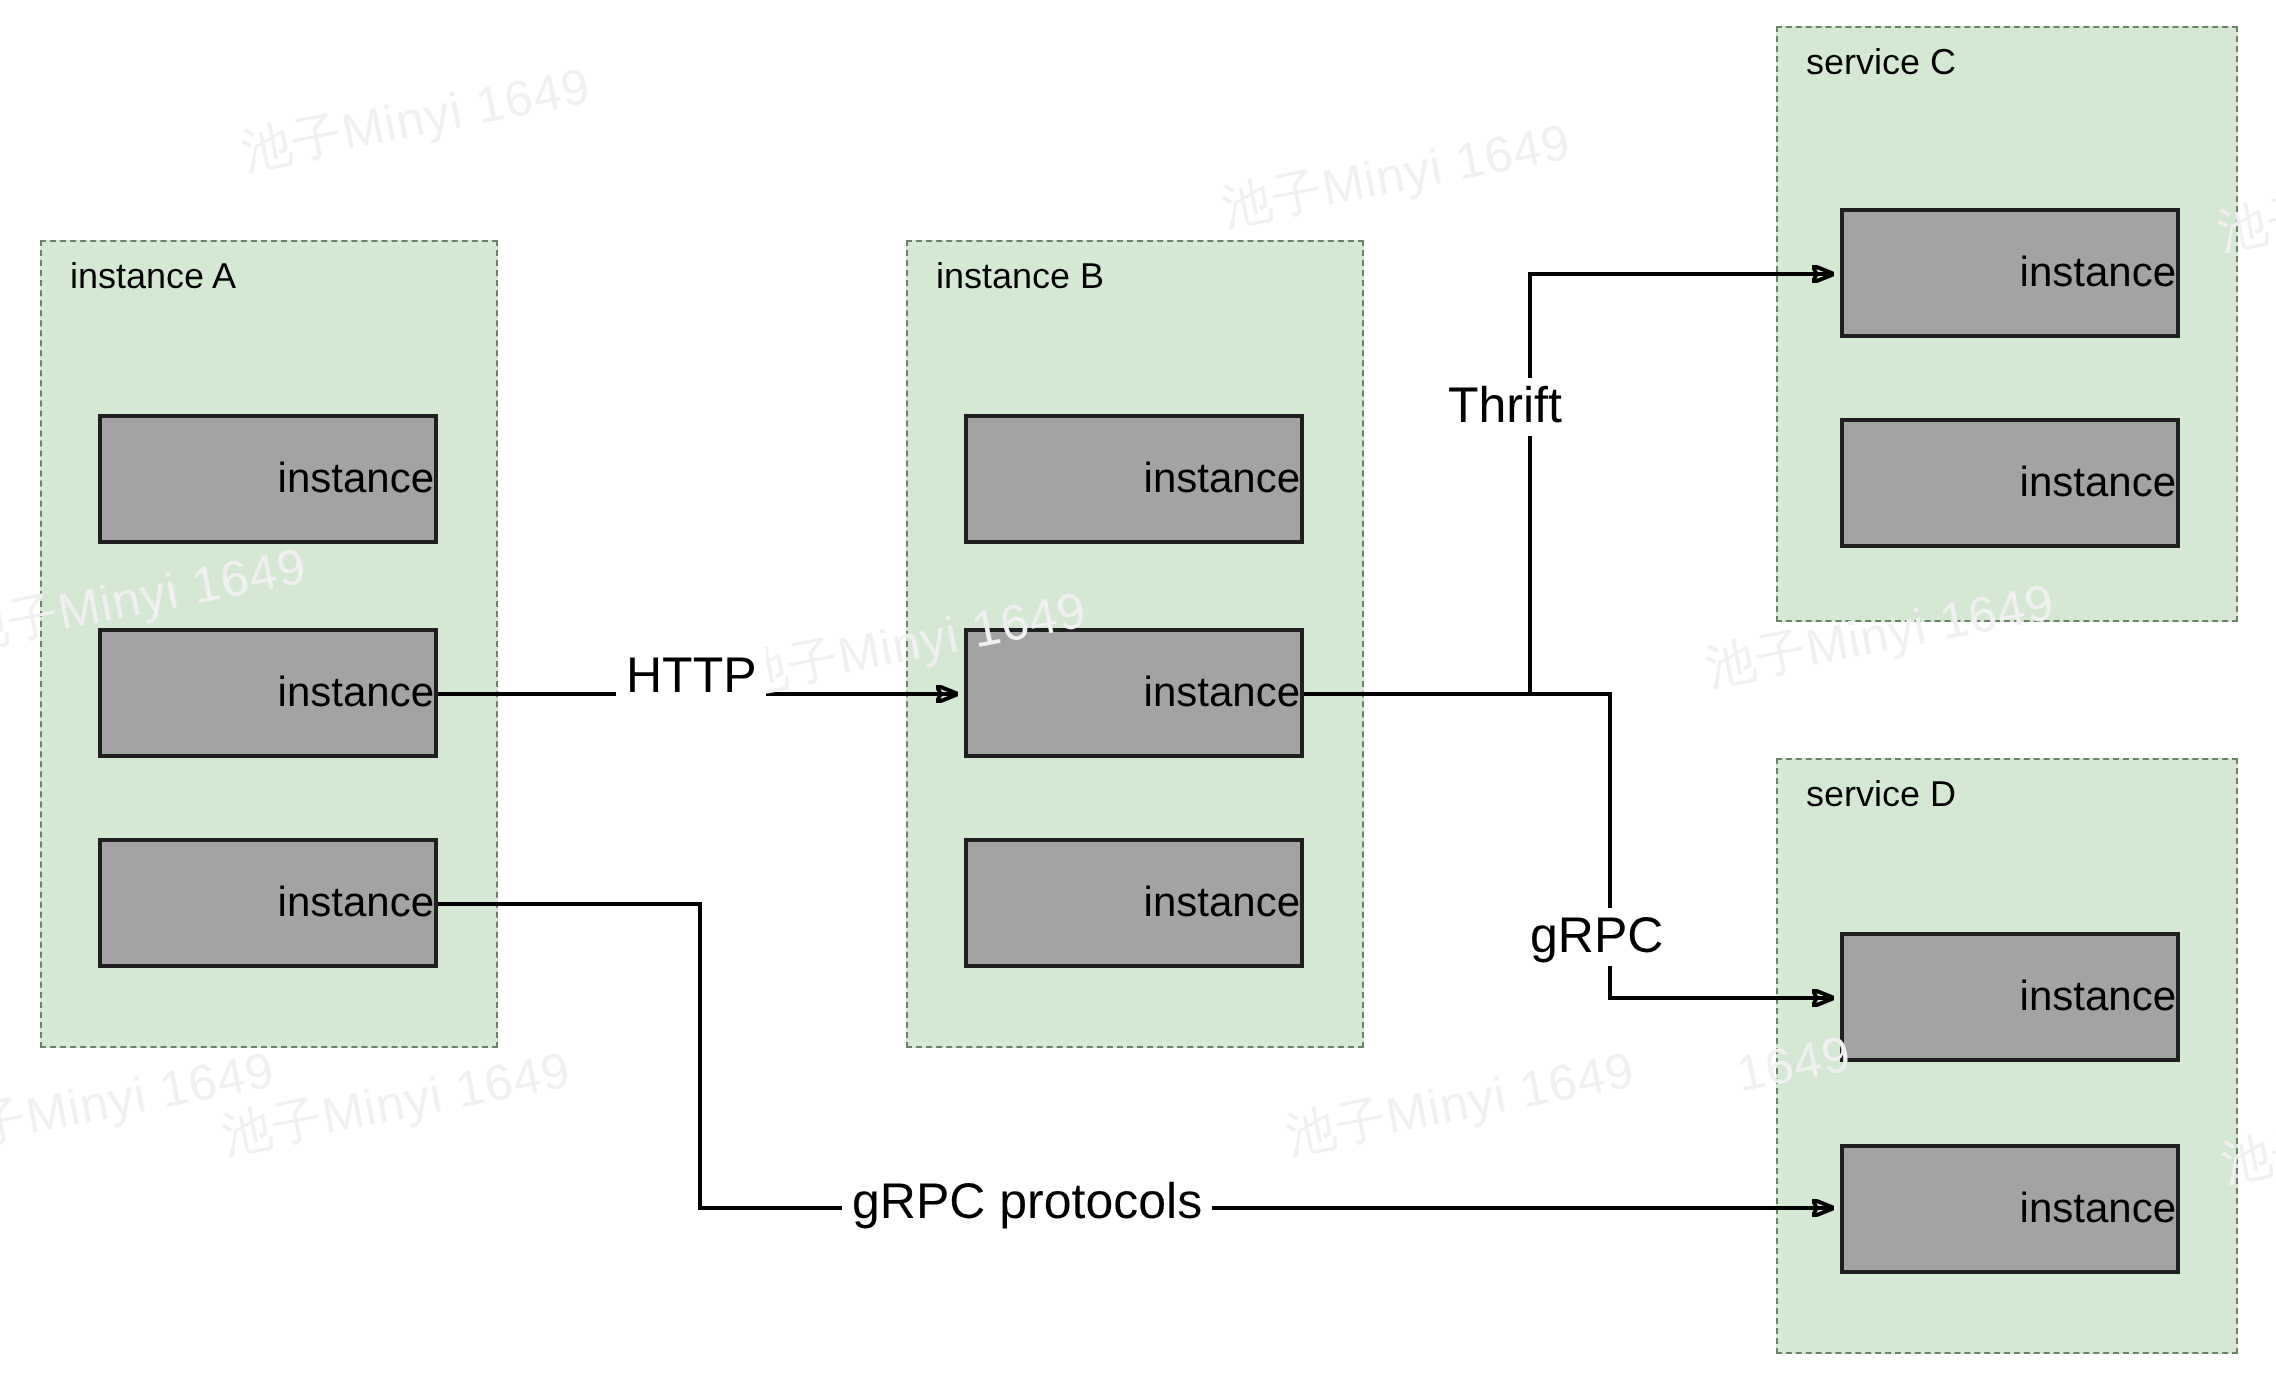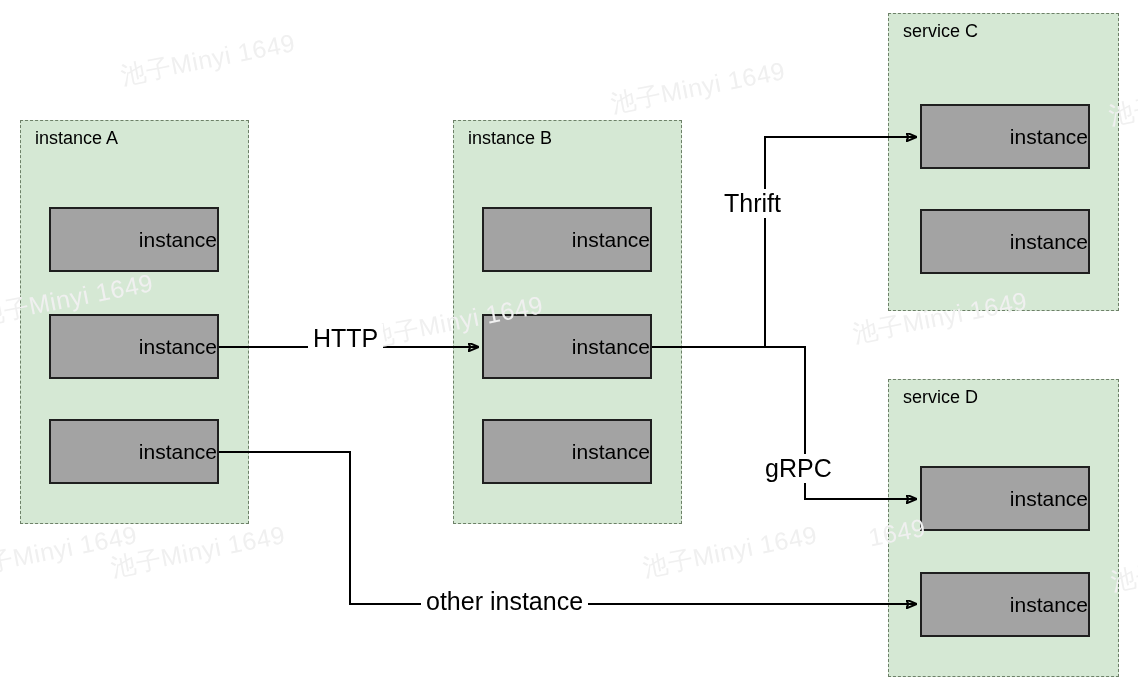--- a/index.html
+++ b/index.html
@@ -164,21 +164,21 @@
 
     <path d="M219,452 L350,452 L350,604 L916,604" marker-end="url(#arrowhead)"></path>
   </svg>
 
   <div class="edge-label" style="left:288px; top:324px;margin-left:20px;">HTTP</div>
 
   <div class="edge-label" style="left:719px; top:189px;">Thrift</div>
 
   <div class="edge-label" style="left:760px; top:414px;margin-top:40px;">gRPC</div>
 
-  <div class="edge-label" style="left:421px; top:587px;">other instance</div>
+  <div class="edge-label" style="left:421px; top:587px;">gRPC protocols</div>
 
   <div class="wm-layer">
     <div class="wm" style="left:118px; top:60px;">池子Minyi 1649</div>
     <div class="wm" style="left:608px; top:88px;">池子Minyi 1649</div>
     <div class="wm" style="left:-24px; top:300px;">池子Minyi 1649</div>
     <div class="wm" style="left:366px; top:322px;">池子Minyi 1649</div>
     <div class="wm" style="left:850px; top:318px;">池子Minyi 1649</div>
     <div class="wm" style="left:108px; top:552px;">池子Minyi 1649</div>
     <div class="wm" style="left:640px; top:552px;">池子Minyi 1649</div>
     <div class="wm" style="left:-40px; top:552px;">池子Minyi 1649</div>

